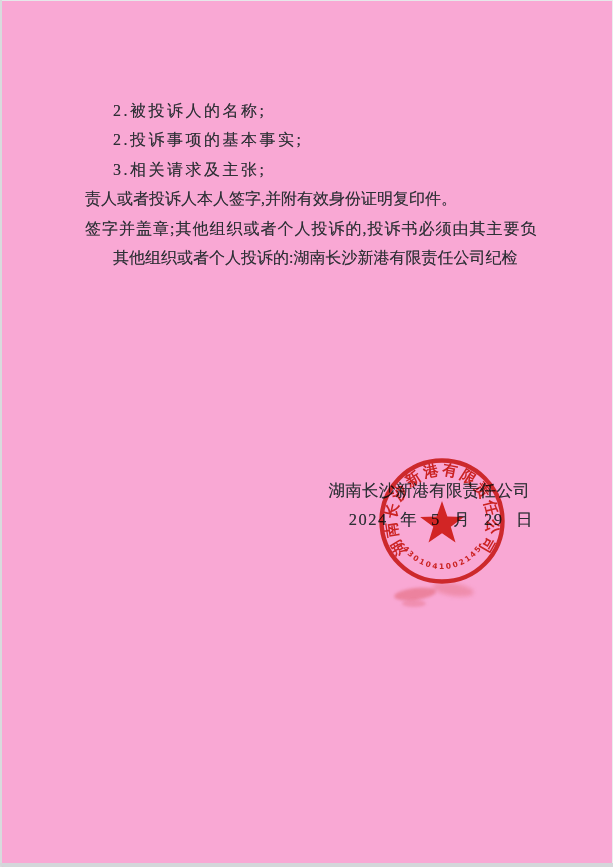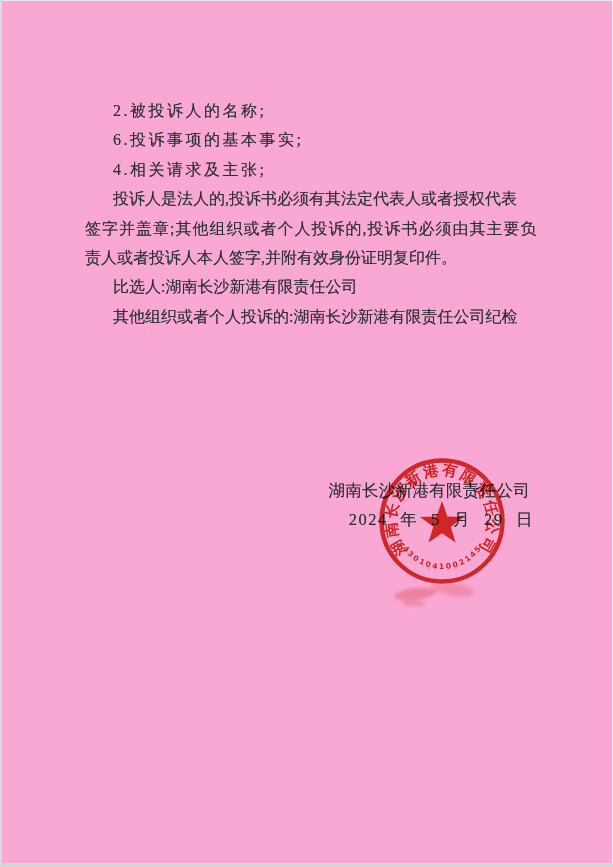--- a/index.html
+++ b/index.html
@@ -55,26 +55,24 @@
 
 <div class="page">
 
   <div class="edge-top"></div>
   <div class="edge-left"></div>
   <div class="edge-right"></div>
   <div class="edge-bottom"></div>
 
   <div class="body-text">
     <div class="ln indent ls2">2.被投诉人的名称;</div>
-    <div class="ln indent ls2">6.投诉事项的基本事实;</div>
-    <div class="ln indent ls2">4.相关请求及主张;</div>
-    <div class="ln indent">投诉人是法人的,投诉书必须有其法定代表人或者授权代表</div>
+    <div class="ln indent ls2">2.投诉事项的基本事实;</div>
+    <div class="ln indent ls2">3.相关请求及主张;</div>
+    <div class="ln">责人或者投诉人本人签字,并附有效身份证明复印件。</div>
     <div class="ln ls1">签字并盖章;其他组织或者个人投诉的,投诉书必须由其主要负</div>
-    <div class="ln">责人或者投诉人本人签字,并附有效身份证明复印件。</div>
-    <div class="ln indent">比选人:湖南长沙新港有限责任公司</div>
     <div class="ln indent">其他组织或者个人投诉的:湖南长沙新港有限责任公司纪检</div>
   </div>
 
   <div class="signature">
     <div class="sig-company">湖南长沙新港有限责任公司</div>
     <div class="sig-date">2024 年 5 月 29 日</div>
   </div>
 
   <svg class="seal-wrap" viewBox="0 0 150 150" aria-hidden="true">
     <defs>

